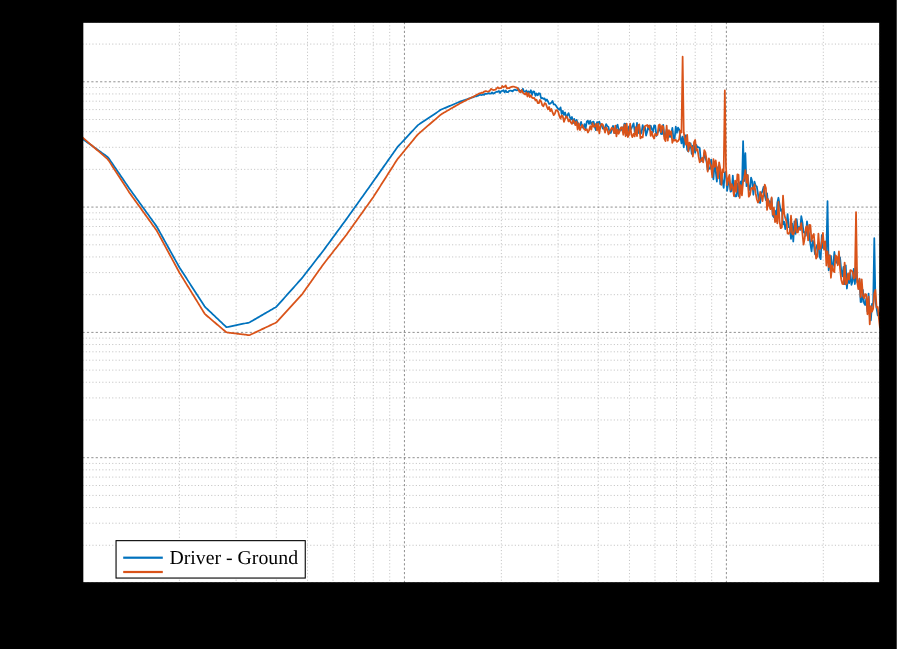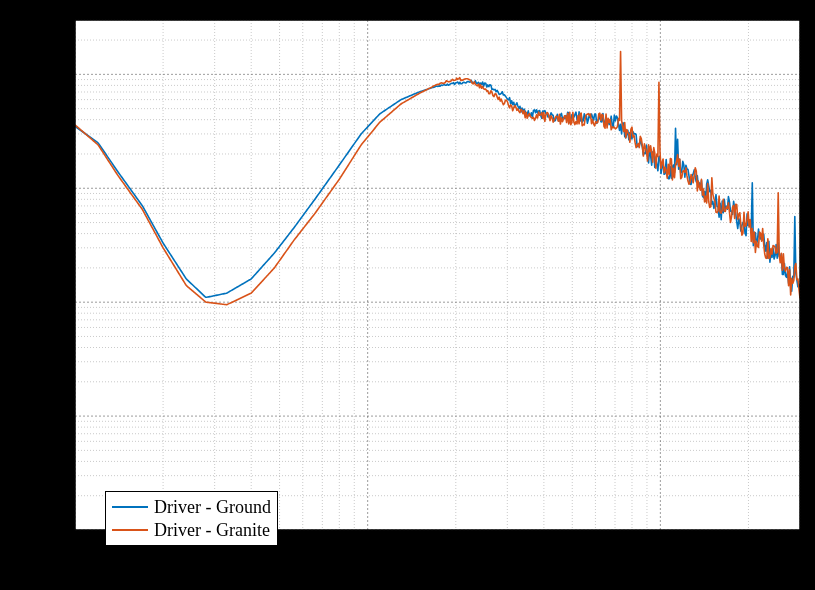--- a/index.html
+++ b/index.html
@@ -123,17 +123,16 @@
       <rect x="75" y="20" width="725" height="510" fill="none" stroke="#000" stroke-width="1.5"></rect>
     </svg>
 
 <div id="legend" class="legend-box" style="left: 105px; top: 450px; margin-top: 41px;">
   <div class="legend-row">
     <span class="legend-swatch" style="border-color:#0072BD"></span>
     <span>Driver - Ground</span>
   </div>
   <div class="legend-row">
     <span class="legend-swatch" style="border-color:#D95319"></span>
-    <span>Driver - Granite</span>
   </div>
 </div>
 
 </div>
 
 </body></html>

